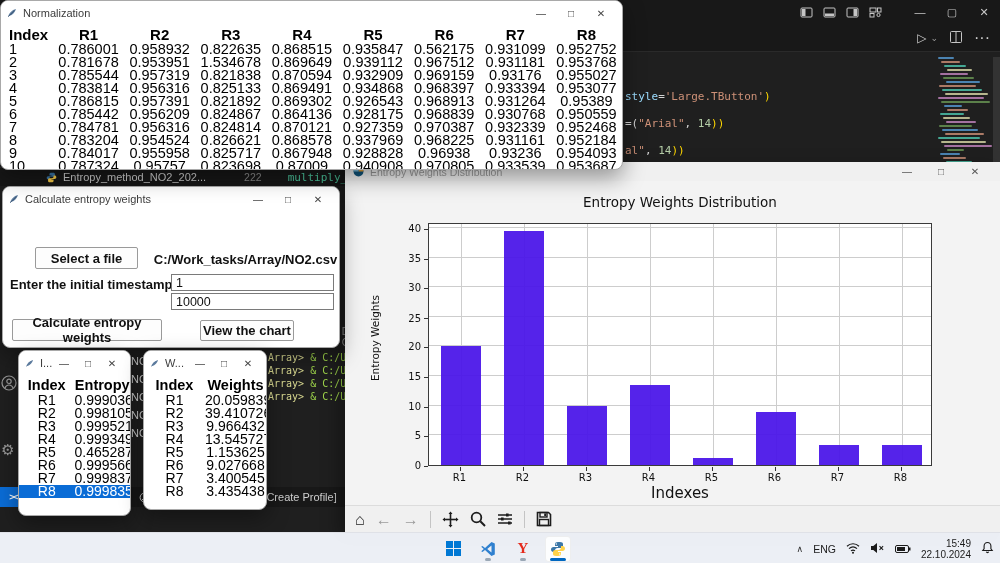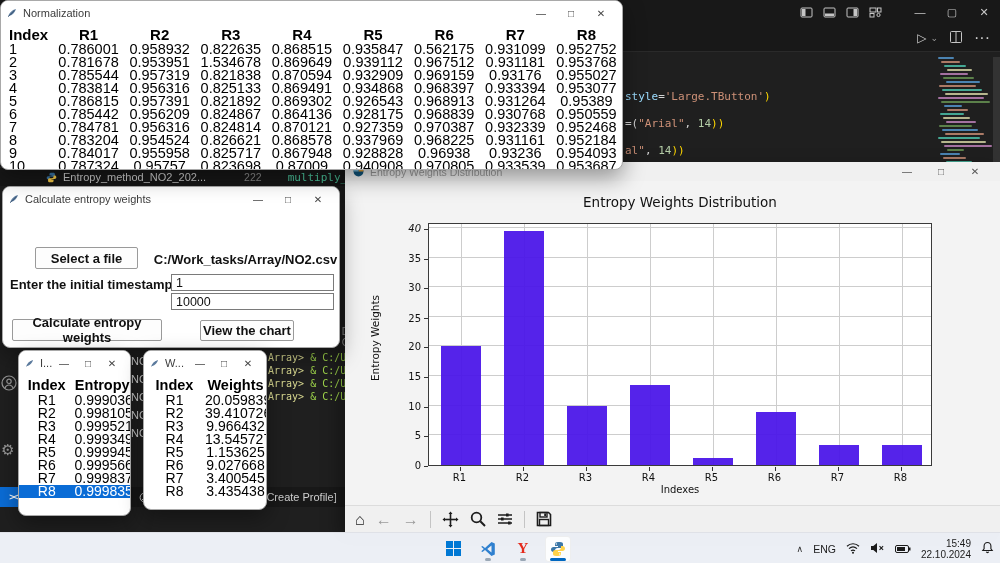--- a/index.html
+++ b/index.html
@@ -74,21 +74,21 @@
   #chart-title-bar .c{width:34px;text-align:center;font-size:10px;color:#555}
   #mpl-canvas{position:absolute;left:0;top:19px;width:655px;height:324px;background:#f3f3f3}
   #fig-title{position:absolute;left:83px;top:13px;width:504px;text-align:center;font-family:"DejaVu Sans",sans-serif;font-size:13.5px;color:#111}
   #plot{position:absolute;left:83px;top:42px;width:504px;height:243px;background:#fff;border:1px solid #3a3a3a}
   .gridh{position:absolute;left:0;width:100%;height:1px;background:#cdcdcd}
   .gridv{position:absolute;top:0;height:100%;width:1px;background:#cdcdcd}
   .bar{position:absolute;bottom:0;opacity:.93}
   .ytick-label{position:absolute;width:26px;text-align:right;font-family:"DejaVu Sans",sans-serif;font-size:10px;color:#111}
   .xtick-label{position:absolute;width:40px;text-align:center;font-family:"DejaVu Sans",sans-serif;font-size:10px;color:#111}
   .tickmark{position:absolute;background:#333}
-  #xlabel{position:absolute;left:83px;top:303px;width:504px;text-align:center;font-family:"DejaVu Sans",sans-serif;font-size:10px;color:#111}
+  #xlabel{position:absolute;left:83px;top:303px;width:504px;text-align:center;font-family:"DejaVu Sans",sans-serif;font-size:15px;color:#111}
   #ylabel{position:absolute;left:30px;top:157px;width:120px;text-align:center;font-family:"DejaVu Sans",sans-serif;font-size:10.5px;color:#111;transform:translate(-50%,-50%) rotate(-90deg)}
   #mpl-toolbar{position:absolute;left:0;top:343px;width:655px;height:27px;background:#f0f0f0;display:flex;align-items:center;gap:11px;padding-left:10px;border-top:1px solid #dcdcdc}
   #mpl-toolbar .tico{font-size:16px;color:#1d1d1d;line-height:27px}
   #mpl-toolbar .tico.dim{color:#9a9a9a;font-weight:bold}
   #mpl-toolbar .sep{width:1px;height:17px;background:#c4c4c4}
   #mpl-toolbar svg{display:block}
 
   
   #taskbar{left:0;top:532px;width:1000px;height:31px;background:rgba(243,246,252,.97);border-top:1px solid rgba(0,0,0,.05);z-index:10;display:flex;align-items:center}
   #tb-center{position:absolute;left:440px;top:0;height:31px;display:flex;align-items:center;gap:9px}
@@ -316,21 +316,21 @@
       <span class="ytick-label" style="left: 50px; top: 190.098px;">15</span>
       <span class="tickmark" style="left: 79px; top: 196.098px; width: 4px; height: 1px;"></span>
       <span class="ytick-label" style="left: 50px; top: 160.463px;">20</span>
       <span class="tickmark" style="left: 79px; top: 166.463px; width: 4px; height: 1px;"></span>
       <span class="ytick-label" style="left: 50px; top: 132px;">25</span>
       <span class="tickmark" style="left: 79px; top: 136.829px; width: 4px; height: 1px;"></span>
       <span class="ytick-label" style="left: 50px; top: 101.195px;">30</span>
       <span class="tickmark" style="left: 79px; top: 107.195px; width: 4px; height: 1px;"></span>
       <span class="ytick-label" style="left: 50px; top: 71.561px; text-align: right;">35</span>
       <span class="tickmark" style="left: 79px; top: 77.561px; width: 4px; height: 1px;"></span>
-      <span class="ytick-label" style="left: 50px; top: 41.9268px; font-style: italic;">40</span>
+      <span class="ytick-label" style="left: 50px; top: 41.9268px;">40</span>
       <span class="tickmark" style="left: 79px; top: 47.9268px; width: 4px; height: 1px;"></span>
       <span class="xtick-label" style="left: 94.5px; top: 291px;">R1</span>
       <span class="tickmark" style="left: 114.5px; top: 286px; width: 1px; height: 4px;"></span>
       <span class="xtick-label" style="left: 157.5px; top: 291px;">R2</span>
       <span class="tickmark" style="left: 177.5px; top: 286px; width: 1px; height: 4px;"></span>
       <span class="xtick-label" style="left: 220.5px; top: 291px;">R3</span>
       <span class="tickmark" style="left: 240.5px; top: 286px; width: 1px; height: 4px;"></span>
       <span class="xtick-label" style="left: 283.5px; top: 291px;">R4</span>
       <span class="tickmark" style="left: 303.5px; top: 286px; width: 1px; height: 4px;"></span>
       <span class="xtick-label" style="left: 346.5px; top: 291px;">R5</span>
@@ -573,21 +573,21 @@
         <tr>
           <td>R3</td>
           <td>0.999521</td>
         </tr>
         <tr>
           <td>R4</td>
           <td>0.999349</td>
         </tr>
         <tr>
           <td>R5</td>
-          <td>0.999945</td>
+          <td>0.465287</td>
         </tr>
         <tr>
           <td>R6</td>
           <td>0.999566</td>
         </tr>
         <tr>
           <td>R7</td>
           <td>0.999837</td>
         </tr>
         <tr class="selected">

